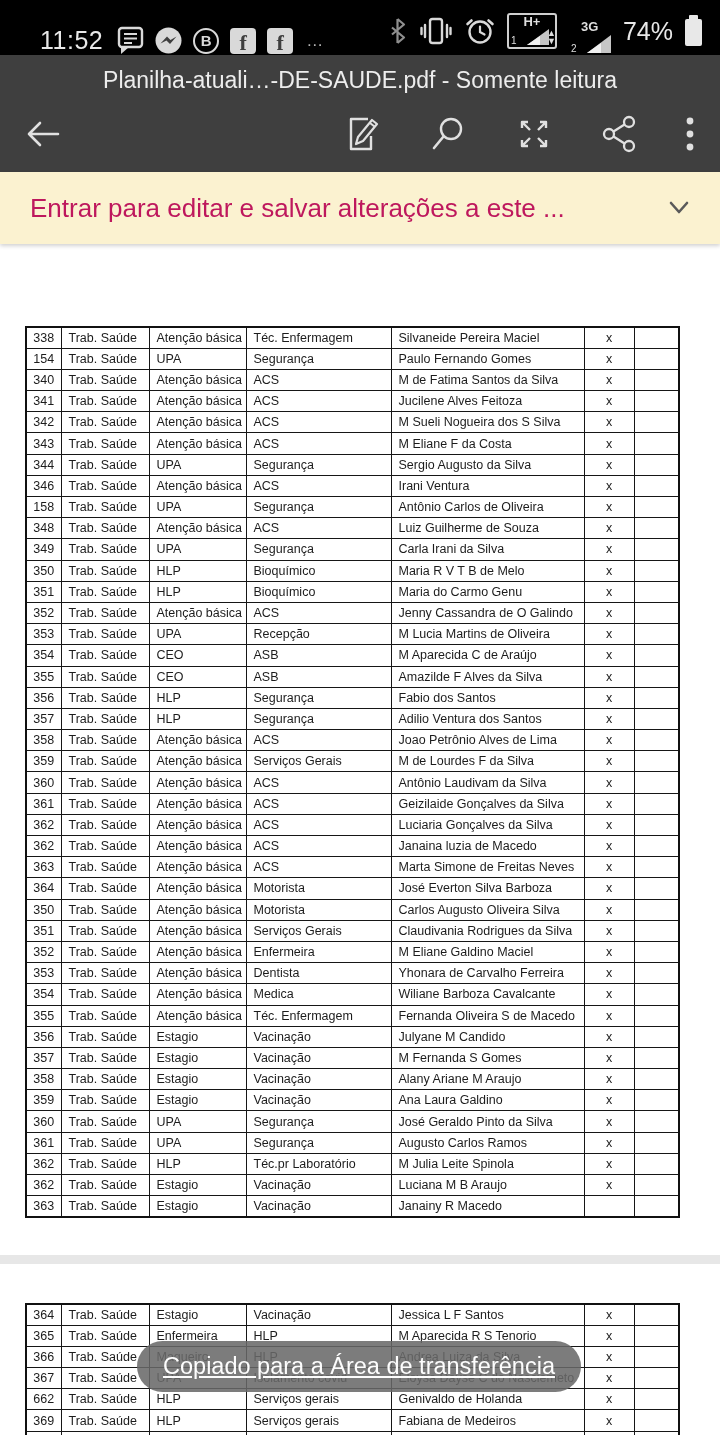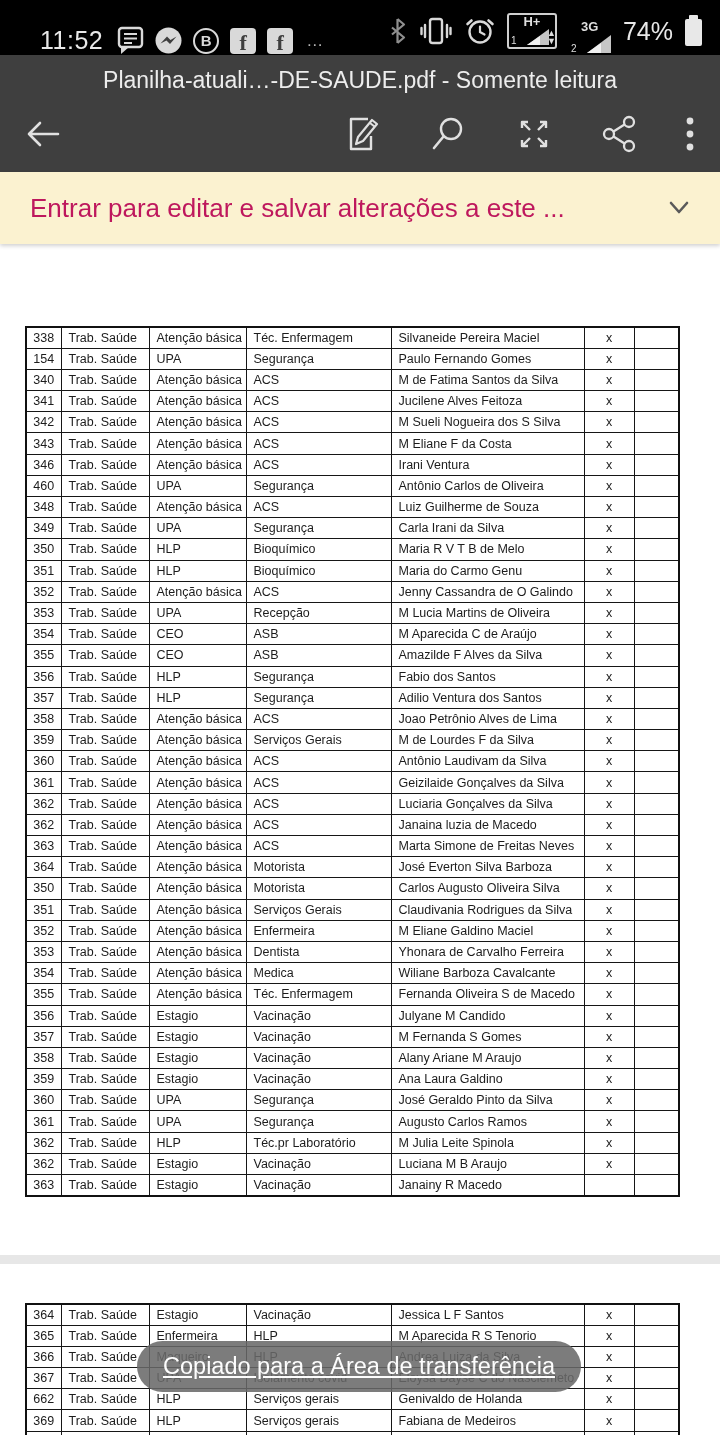--- a/index.html
+++ b/index.html
@@ -282,30 +282,39 @@
         <tr>
           <td class="c0">343</td>
           <td class="c1">Trab. Saúde</td>
           <td class="c2">Atenção básica</td>
           <td class="c3">ACS</td>
           <td class="c4">M Eliane F da Costa</td>
           <td class="c5">x</td>
           <td class="c6"></td>
         </tr>
         <tr>
+          <td class="c0">344</td>
+          <td class="c1">Trab. Saúde</td>
+          <td class="c2">UPA</td>
+          <td class="c3">Segurança</td>
+          <td class="c4">Sergio Augusto da Silva</td>
+          <td class="c5">x</td>
+          <td class="c6"></td>
+        </tr>
+        <tr>
           <td class="c0">346</td>
           <td class="c1">Trab. Saúde</td>
           <td class="c2">Atenção básica</td>
           <td class="c3">ACS</td>
           <td class="c4">Irani Ventura</td>
           <td class="c5">x</td>
           <td class="c6"></td>
         </tr>
         <tr>
-          <td class="c0">460</td>
+          <td class="c0">158</td>
           <td class="c1">Trab. Saúde</td>
           <td class="c2">UPA</td>
           <td class="c3">Segurança</td>
           <td class="c4">Antônio Carlos de Oliveira</td>
           <td class="c5">x</td>
           <td class="c6"></td>
         </tr>
         <tr>
           <td class="c0">348</td>
           <td class="c1">Trab. Saúde</td>

